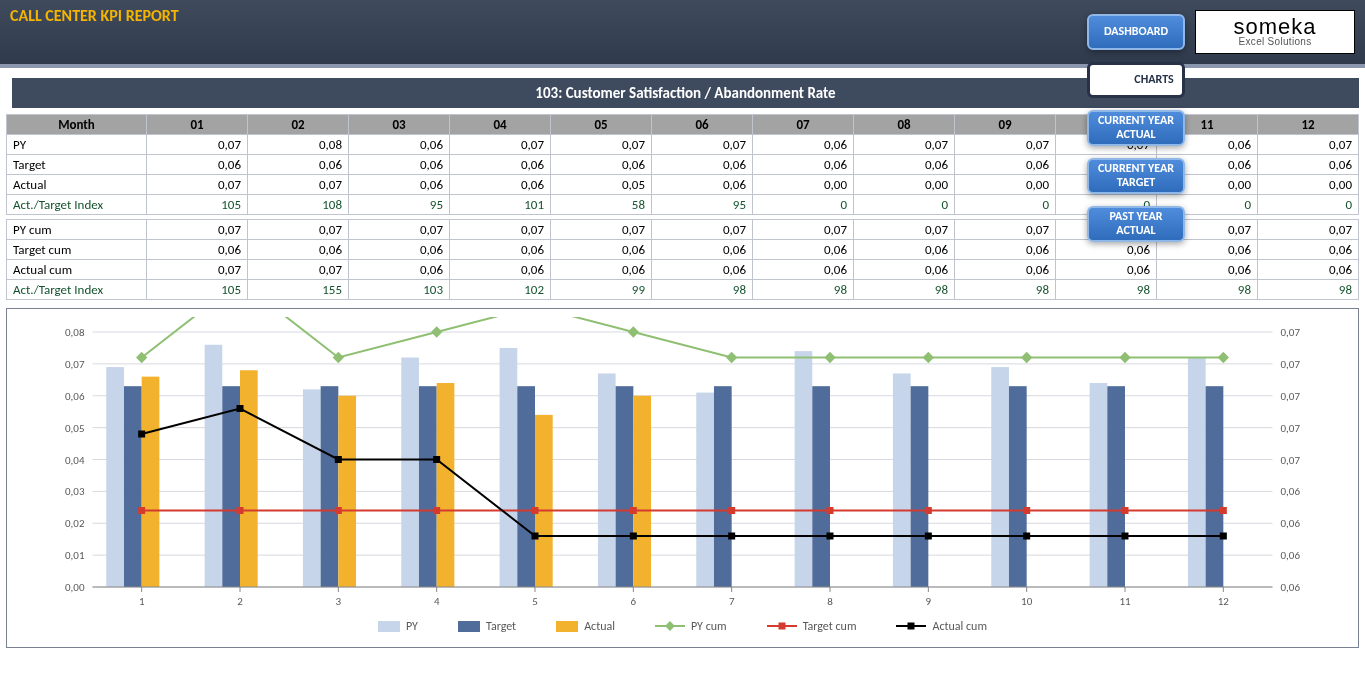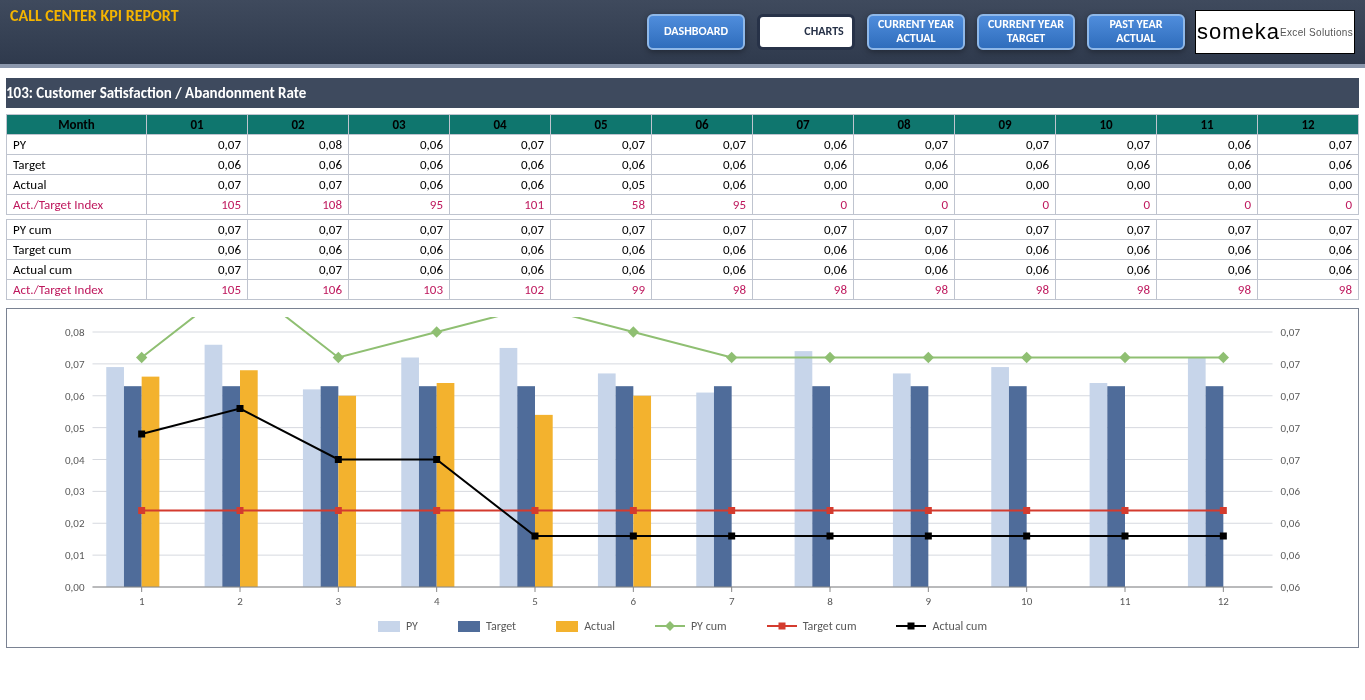--- a/index.html
+++ b/index.html
@@ -30,20 +30,21 @@
     font-size: 22px;
     font-weight: 500;
     letter-spacing: 0.3px;
   }
   .nav {
     position: absolute;
     right: 180px;
     top: 14px;
     display: flex;
     gap: 12px;
+    flex-direction: column;
   }
   .nav-btn {
     display: flex;
     align-items: center;
     justify-content: center;
     text-align: center;
     font-size: 12px;
     font-weight: bold;
     padding: 4px 8px;
     width: 98px;
@@ -66,60 +67,60 @@
   }
   .logo {
     position: absolute;
     right: 10px;
     top: 10px;
     width: 160px;
     height: 44px;
     background: #fff;
     border: 1px solid #000;
     display: flex;
-    flex-direction: row;
+    flex-direction: column;
     align-items: center;
     justify-content: center;
     font-family: Arial, sans-serif;
   }
   .logo .big { font-size: 22px; font-weight: 400; letter-spacing: 1px; line-height: 0.9;}
   .logo .small { font-size: 10px; color: #555; letter-spacing: 0.3px;}
   
   .kpi-bar {
-    margin: 10px 6px 6px 6px;
+    margin: 10px 6px 6px 12px;
     background: #3e4a5e;
     color: #fff;
     font-weight: bold;
-    text-align: left;
+    text-align: center;
     padding: 6px 0;
     font-size: 15px;
   }
   
   .tbl-wrap { margin: 0 6px; }
   table.grid {
     border-collapse: collapse;
     width: 100%;
     table-layout: fixed;
     border: 1px solid #7a8292;
   }
   table.grid th, table.grid td {
     border: 1px solid #bfc4cf;
     padding: 2px 6px;
     height: 20px;
     white-space: nowrap;
   }
   table.grid th {
     font-weight: bold;
-    background: #0f766e;
+    background: #a3a3a3;
     text-align: center;
   }
   .row-label { text-align: left; font-weight: 400; }
   .row-label.head { font-weight: bold; }
   .num { text-align: right; }
-  .idx-row td, .idx-row th { color: #be185d; border-top: 1.5px solid #555;}
+  .idx-row td, .idx-row th { color: #14532d; border-top: 1.5px solid #555;}
   col.lbl { width: 140px; }
   
   .chart-box {
     margin: 8px 6px 6px 6px;
     border: 1px solid #7a8292;
     padding: 8px 16px 4px 16px;
     height: 340px;
     position: relative;
   }
   svg.chart { width: 100%; height: 300px; display: block; }
@@ -328,21 +329,21 @@
       <td class="num">0,06</td>
       <td class="num">0,06</td>
       <td class="num">0,06</td>
       <td class="num">0,06</td>
       <td class="num">0,06</td>
       <td class="num">0,06</td>
     </tr>
     <tr class="idx-row">
       <td class="row-label">Act./Target Index</td>
       <td class="num">105</td>
-      <td class="num">106</td>
+      <td class="num">155</td>
       <td class="num">103</td>
       <td class="num">102</td>
       <td class="num">99</td>
       <td class="num">98</td>
       <td class="num">98</td>
       <td class="num">98</td>
       <td class="num">98</td>
       <td class="num">98</td>
       <td class="num">98</td>
       <td class="num">98</td>

